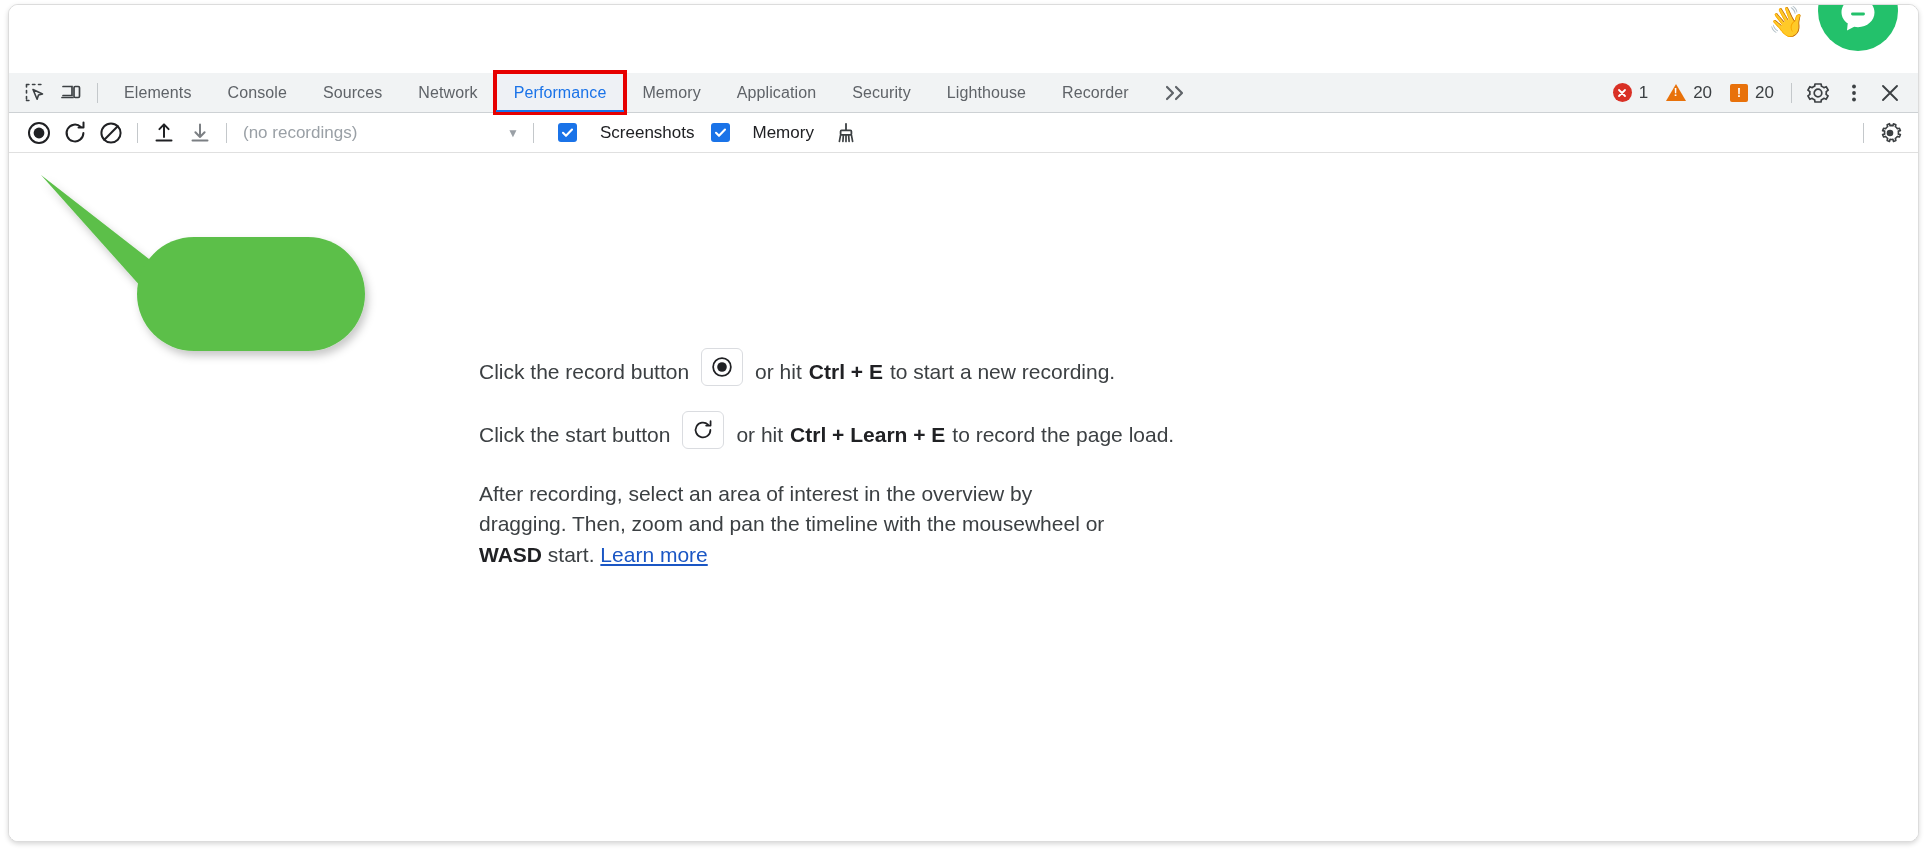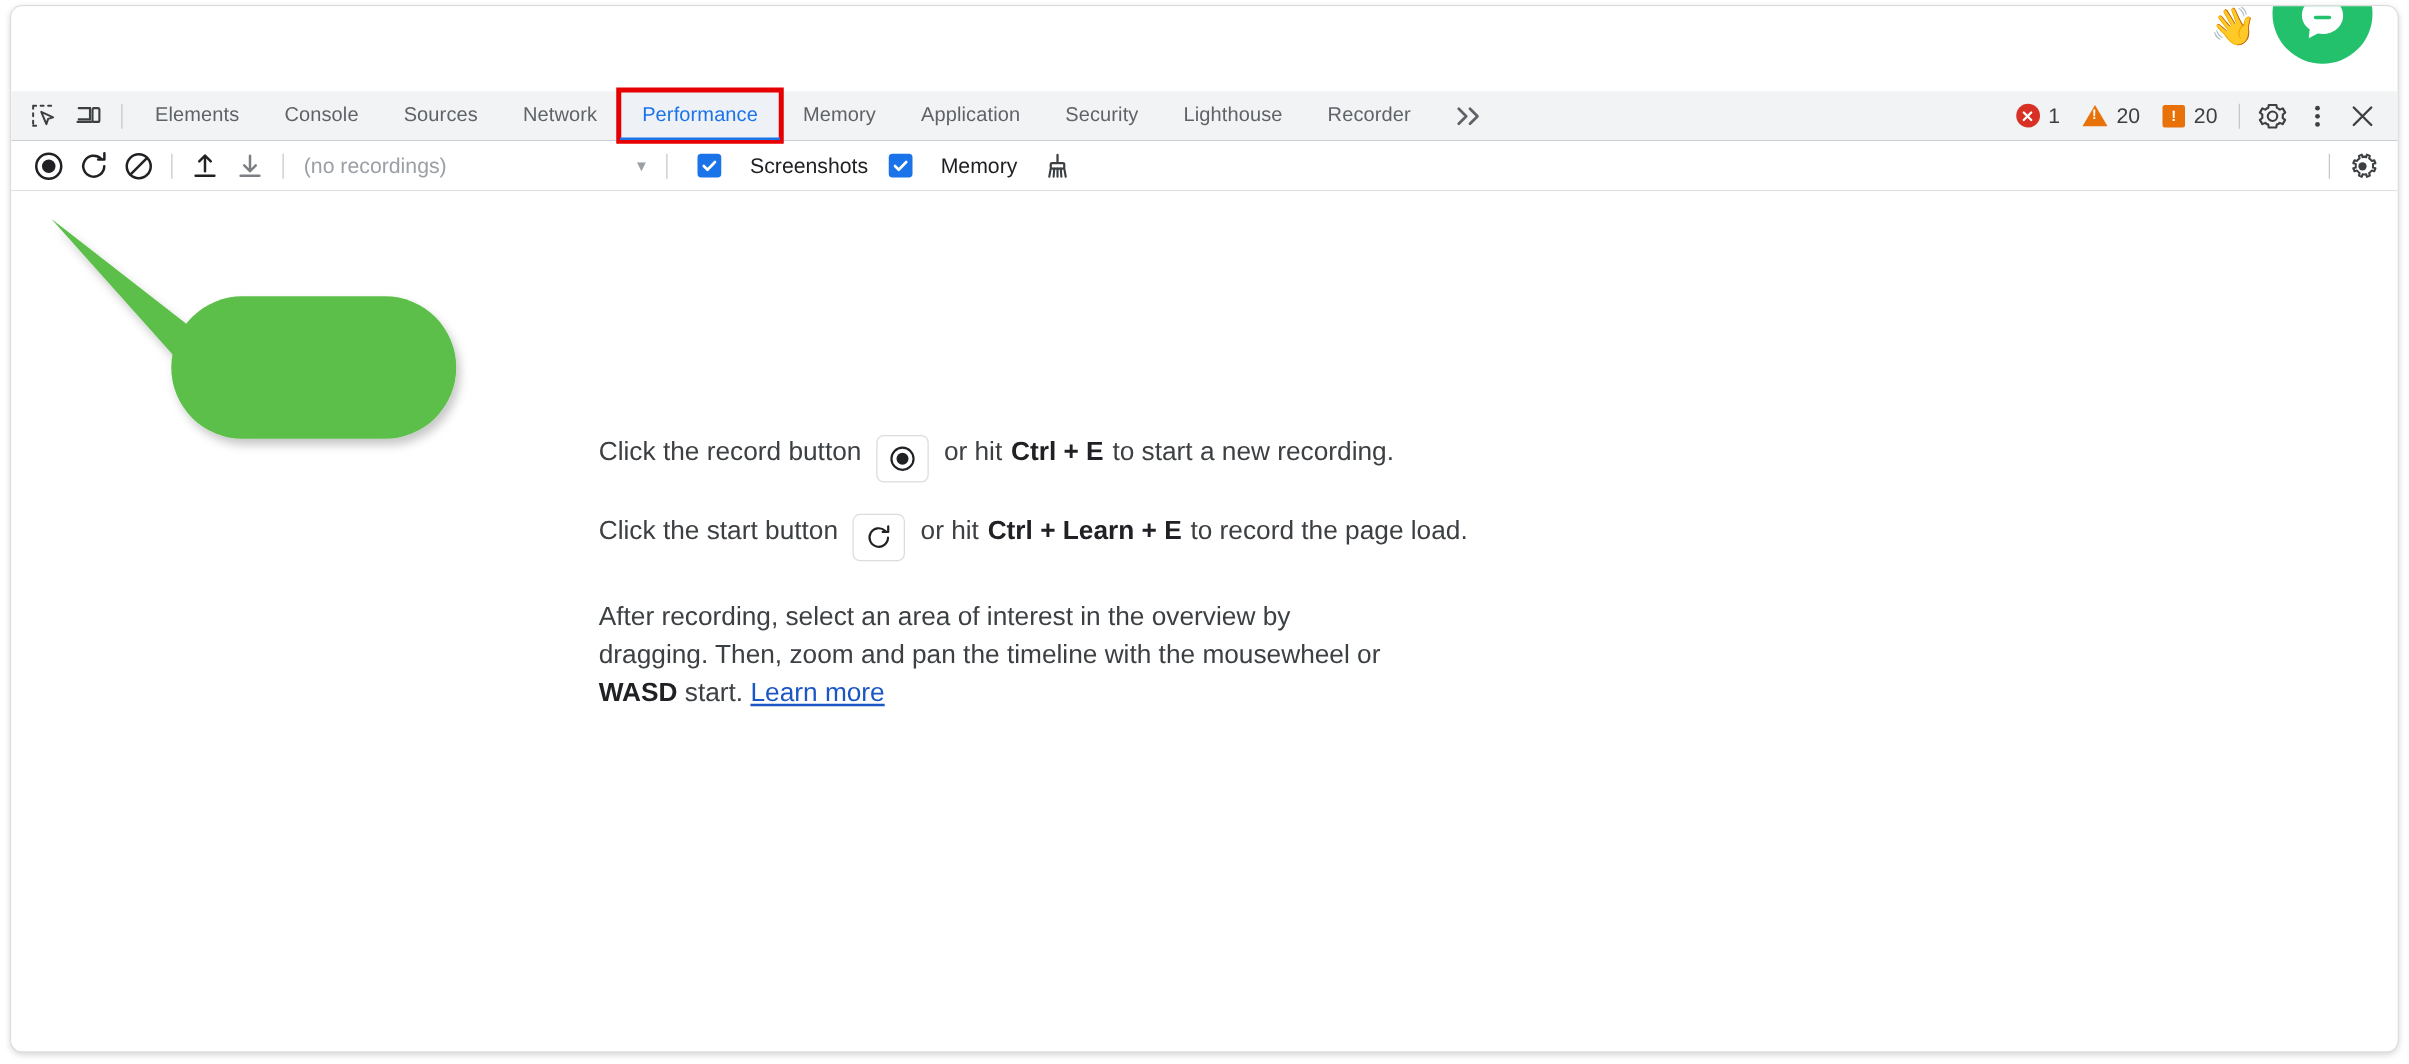--- a/index.html
+++ b/index.html
@@ -269,21 +269,21 @@
   #landing {
     position: absolute;
     left: 470px;
     top: 195px;
     width: 700px;
     color: #3c4043;
   }
 
   .landing-row {
     display: flex;
-    align-items: flex-start;
+    align-items: flex-end;
     font-size: 21px;
     line-height: 1.35;
     color: #3c4043;
     margin-bottom: 25px;
     white-space: nowrap;
   }
   .landing-row b { font-weight: bold; color: #202124; }
 
   .inline-btn {
     display: inline-flex;

